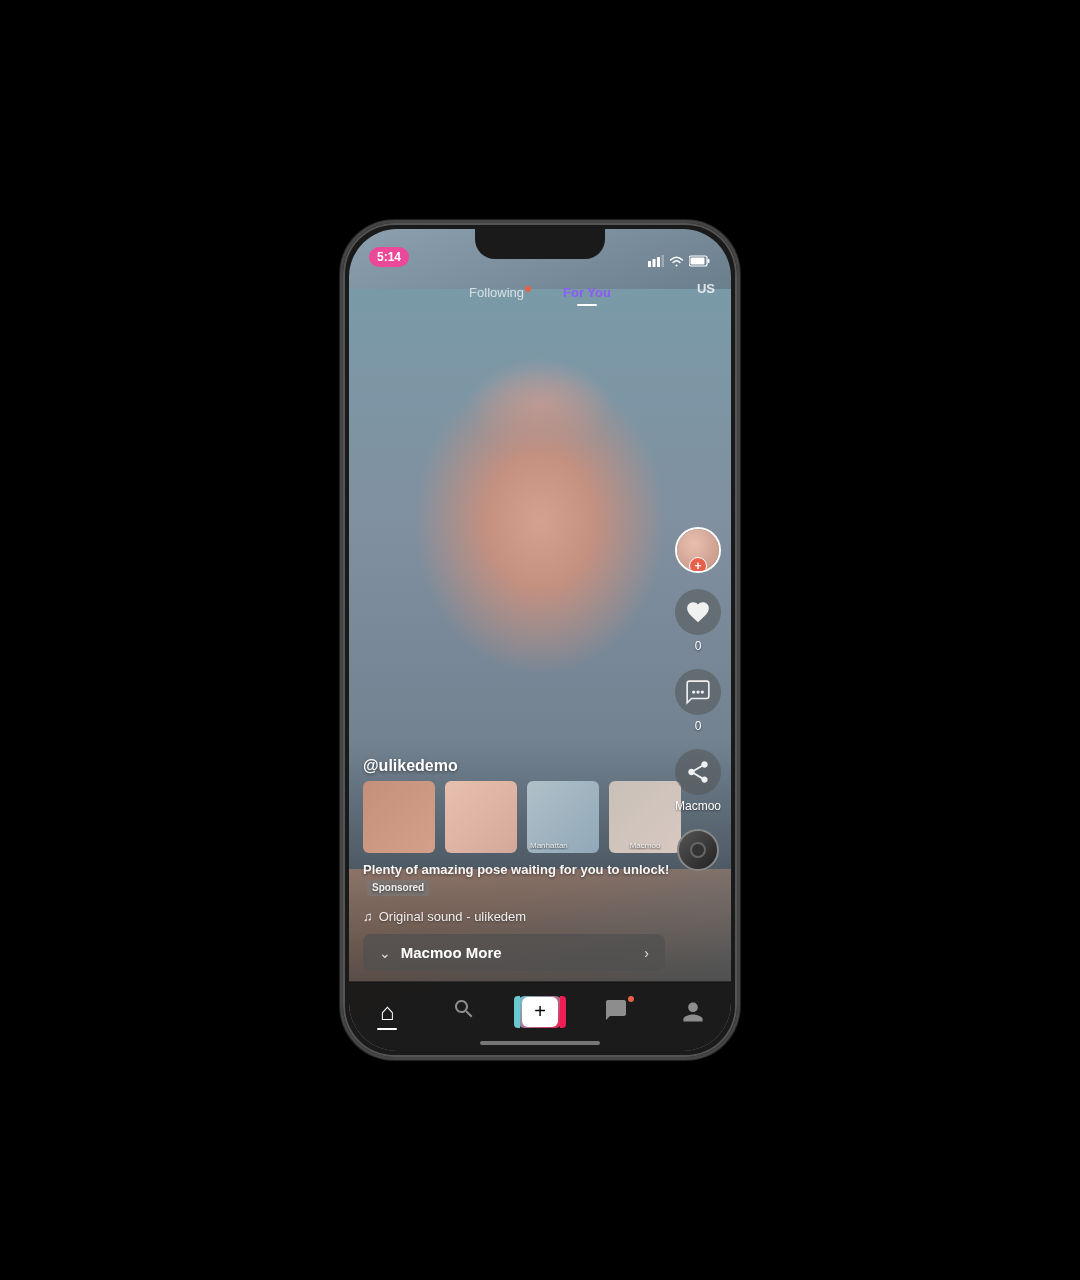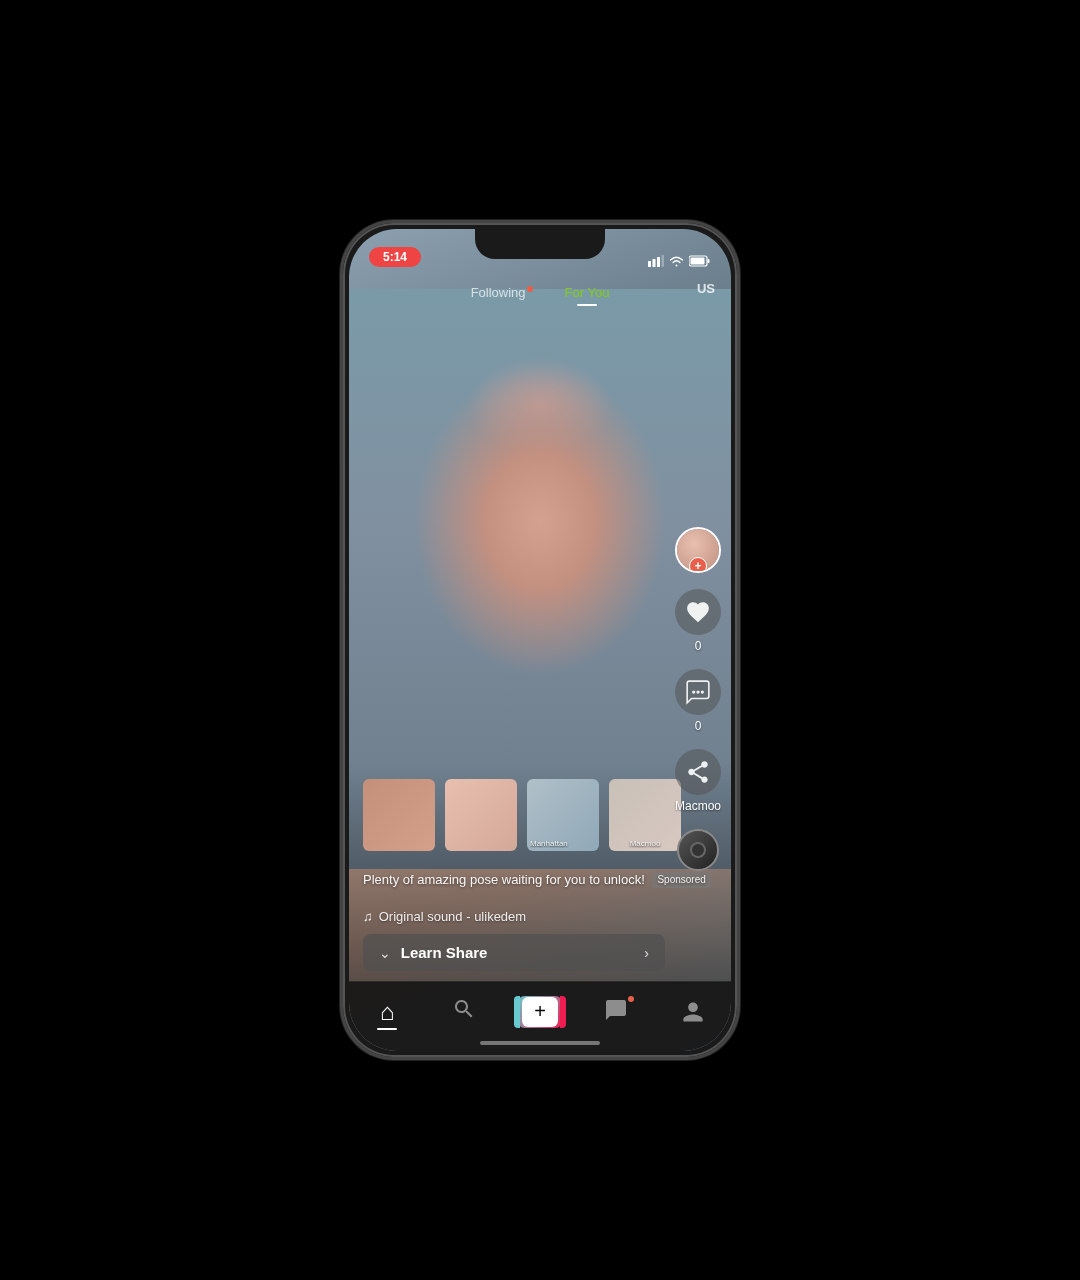--- a/index.html
+++ b/index.html
@@ -91,25 +91,25 @@
       right: 0;
       height: 44px;
       z-index: 50;
       display: flex;
       align-items: flex-end;
       padding: 0 20px 6px;
       justify-content: space-between;
     }
 
     .status-time {
-      background: #ef4444;
+      background: #ec4899;
       color: #fff;
       font-size: 12px;
       font-weight: 700;
-      padding: 3px 14px;
+      padding: 3px 8px;
       border-radius: 10px;
     }
 
     .status-icons {
       display: flex;
       align-items: center;
       gap: 5px;
       color: #fff;
       font-size: 11px;
     }
@@ -162,22 +162,22 @@
     .nav-tab {
       color: rgba(255,255,255,0.7);
       font-size: 13px;
       font-weight: 500;
       cursor: pointer;
       padding: 4px 8px;
       position: relative;
     }
 
     .nav-tab.active {
-      color: #84cc16;
-      font-weight: 400;
+      color: #8b5cf6;
+      font-weight: 700;
     }
 
     .nav-tab.active::after {
       content: '';
       position: absolute;
       bottom: -2px;
       left: 50%;
       transform: translateX(-50%);
       width: 20px;
       height: 2px;
@@ -319,21 +319,21 @@
       font-size: 16px;
       font-weight: 700;
       margin-bottom: 6px;
       text-shadow: 0 1px 3px rgba(0,0,0,0.5);
     }
 
     
     .thumbnail-strip {
       display: flex;
       gap: 10px;
-      margin-bottom: 20px;
+      margin-bottom: 8px;
       overflow: hidden;
     }
 
     .thumb {
       width: 72px;
       height: 72px;
       border-radius: 6px;
       flex-shrink: 0;
       overflow: hidden;
       position: relative;
@@ -355,22 +355,23 @@
       text-shadow: 0 1px 2px rgba(0,0,0,0.8);
       overflow: hidden;
       white-space: nowrap;
       text-overflow: ellipsis;
     }
 
     .video-description {
       color: rgba(255,255,255,0.95);
       font-size: 13px;
       line-height: 1.4;
-      margin-bottom: 20px;
+      margin-bottom: 12px;
       text-shadow: 0 1px 3px rgba(0,0,0,0.5);
+      font-weight: bold;
     }
 
     .sponsored-badge {
       display: inline-block;
       background: rgba(120,120,120,0.7);
       color: rgba(255,255,255,0.9);
       font-size: 10px;
       padding: 1px 5px;
       border-radius: 3px;
       margin-left: 4px;
@@ -636,20 +637,21 @@
         <div class="action-item">
           <div class="music-disc">
             <div class="music-disc-inner"></div>
           </div>
         </div>
 
       </div>
 
       <div class="bottom-overlay">
 
+        <div class="user-handle">@ulikedemo</div>
 
         <div class="thumbnail-strip">
           <div class="thumb thumb-1">
             <div class="thumb-label"></div>
           </div>
           <div class="thumb thumb-2">
             <div class="thumb-label"></div>
           </div>
           <div class="thumb thumb-3">
             <div class="thumb-label">Manhattan</div>
@@ -665,21 +667,21 @@
         </div>
 
         <div class="sound-row">
           <span class="music-note">♫</span>
           <span class="sound-name">Original sound - ulikedem</span>
         </div>
 
         <div class="learn-more-btn">
           <div class="learn-more-left">
             <span class="chevron-down">⌄</span>
-            <span class="learn-more-text">Learn Share</span>
+            <span class="learn-more-text">Macmoo More</span>
           </div>
           <span class="learn-more-arrow">›</span>
         </div>
 
       </div>
 
       <div class="bottom-nav">
 
         <div class="nav-item">
           <span class="nav-item-icon">⌂</span>

